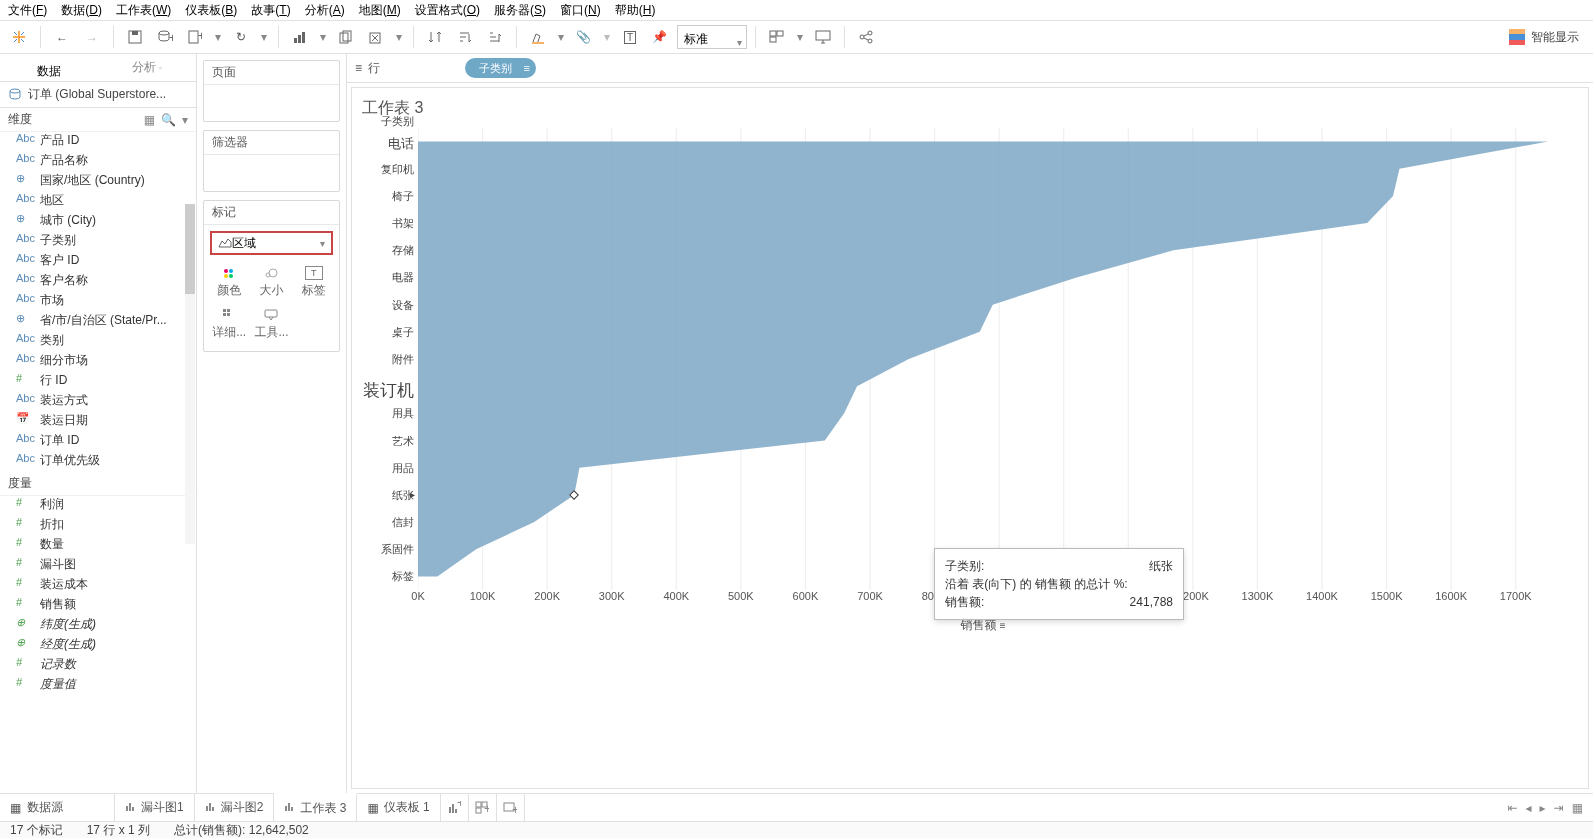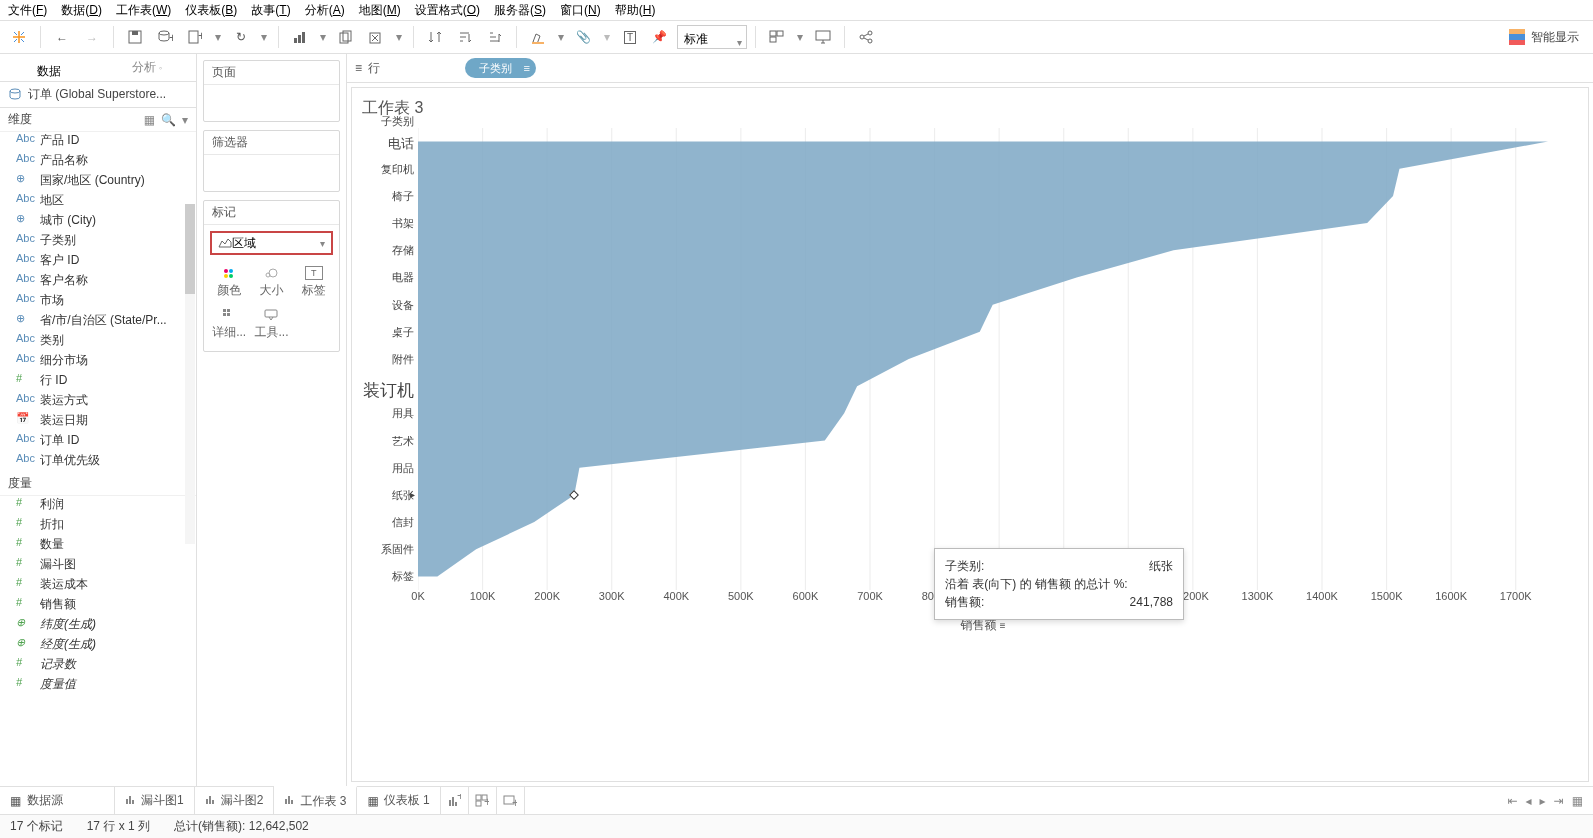--- a/index.html
+++ b/index.html
@@ -78,21 +78,21 @@
 
 
 .tabs { height: 28px; border-top: 1px solid #e0e0e0; display: flex; align-items: stretch; }
 .tabs .ds { width: 115px; display: flex; align-items: center; gap: 6px; padding: 0 10px; color: #555; border-right: 1px solid #e0e0e0; }
 .tabs .tab { padding: 0 10px; display: flex; align-items: center; gap: 5px; border-right: 1px solid #e0e0e0; color: #555; }
 .tabs .tab.active { background: #fff; border-top: 2px solid #fff; margin-top: -1px; font-weight: 400; box-shadow: inset 0 2px 0 #fff; }
 .tabs .tbtn { width: 28px; display: flex; align-items: center; justify-content: center; color: #666; border-right: 1px solid #e0e0e0; }
 .tabs .end { margin-left: auto; display: flex; align-items: center; gap: 8px; padding: 0 10px; color: #888; }
 
 
-.status { height: 24px; border-top: 1px solid #e0e0e0; display: flex; align-items: center; gap: 24px; padding: 0 10px; color: #444; font-size: 11px; background: #fafafa; }
+.status { height: 17px; border-top: 1px solid #e0e0e0; display: flex; align-items: center; gap: 24px; padding: 0 10px; color: #444; font-size: 11px; background: #fafafa; }
 
 .ico { display: inline-flex; width: 14px; height: 14px; align-items: center; justify-content: center; }
 </style>
 </head>
 <body>
 
 <div class="menubar" id="menubar">
     <span>文件(<u>F</u>)</span>
     <span>数据(<u>D</u>)</span>
     <span>工作表(<u>W</u>)</span>

